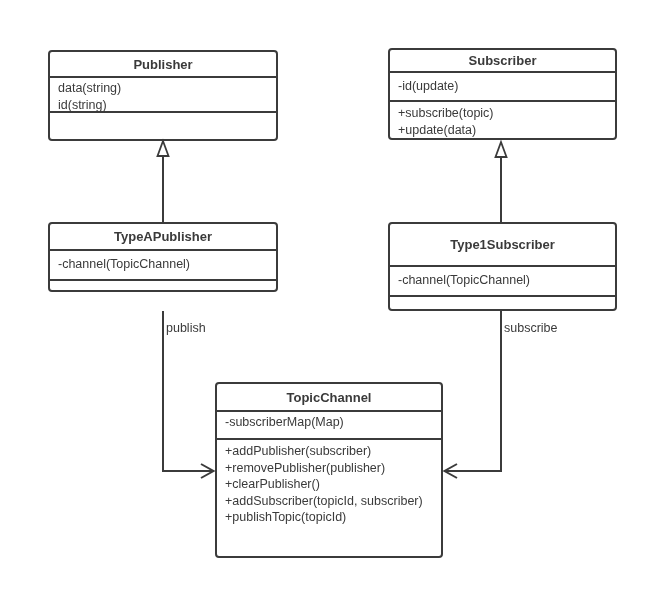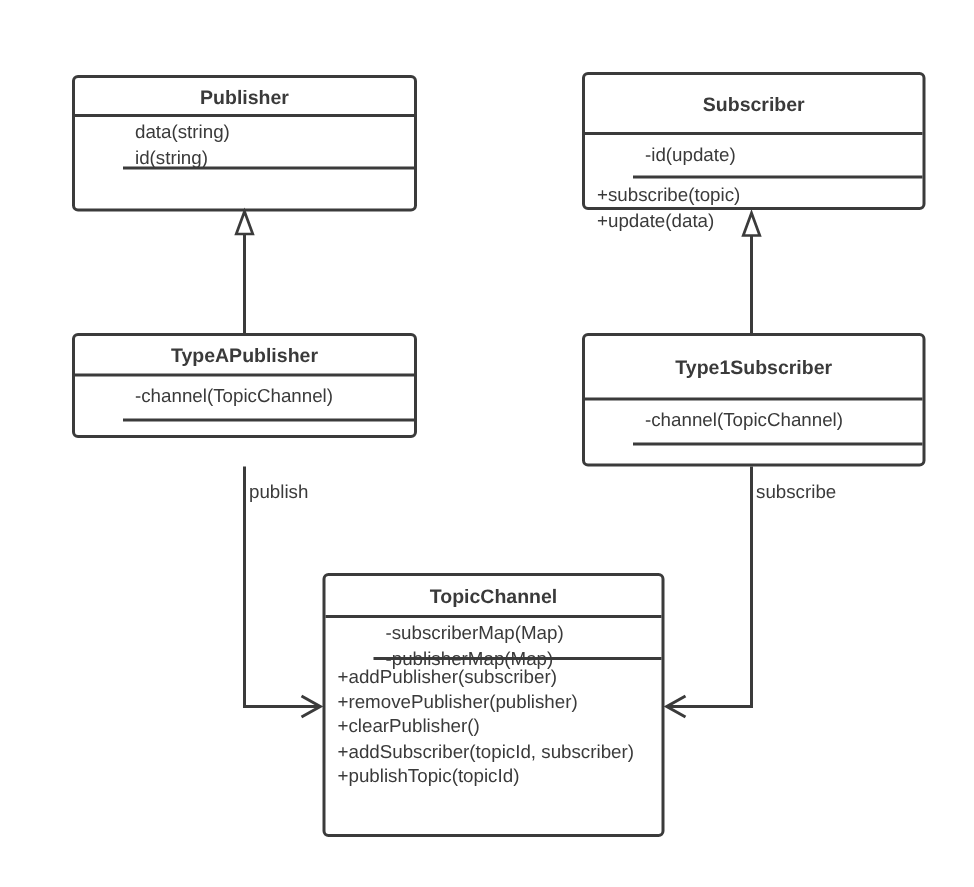--- a/index.html
+++ b/index.html
@@ -29,21 +29,20 @@
     align-items:center;
     justify-content:center;
     flex:0 0 auto;
     box-sizing:border-box;
   }
   .uml-attrs{
     border-bottom:2px solid #3b3b3b;
     flex:0 0 auto;
     box-sizing:border-box;
     padding:2px 0 0 0;
-    margin-left:32px;
   }
   .uml-methods{
     flex:1 1 auto;
     box-sizing:border-box;
     padding:3px 0 0 0;
   }
   .uml-row{
     font-size:12.5px;
     line-height:16.5px;
     padding:0 8px;
@@ -84,21 +83,21 @@
 
   <div class="uml-class" style="left:48px;top:50px;width:230px;height:91px">
     <div class="uml-title" style="height:26px">Publisher</div>
     <div class="uml-attrs" style="height:35px">
       <div class="uml-row">data(string)</div>
       <div class="uml-row">id(string)</div>
     </div>
   </div>
 
   <div class="uml-class" style="left:388px;top:48px;width:229px;height:92px">
-    <div class="uml-title" style="height:40px">Subscriber</div>
+    <div class="uml-title" style="height:23px">Subscriber</div>
     <div class="uml-attrs" style="height:29px;padding-top:5px">
       <div class="uml-row">-id(update)</div>
     </div>
     <div class="uml-methods">
       <div class="uml-row">+subscribe(topic)</div>
       <div class="uml-row">+update(data)</div>
     </div>
   </div>
 
   <div class="uml-class" style="left:48px;top:222px;width:230px;height:70px">
@@ -114,21 +113,20 @@
     <div class="uml-attrs" style="height:30px;padding-top:5px">
       <div class="uml-row">-channel(TopicChannel)</div>
     </div>
     <div class="uml-methods"></div>
   </div>
 
   <div class="uml-class" style="left:215px;top:382px;width:228px;height:176px">
     <div class="uml-title" style="height:28px">TopicChannel</div>
     <div class="uml-attrs" style="height:28px">
       <div class="uml-row">-subscriberMap(Map)</div>
-      <div class="uml-row">-publisherMap(Map)</div>
     </div>
     <div class="uml-methods">
       <div class="uml-row">+addPublisher(subscriber)</div>
       <div class="uml-row">+removePublisher(publisher)</div>
       <div class="uml-row">+clearPublisher()</div>
       <div class="uml-row">+addSubscriber(topicId, subscriber)</div>
       <div class="uml-row">+publishTopic(topicId)</div>
     </div>
   </div>
 

